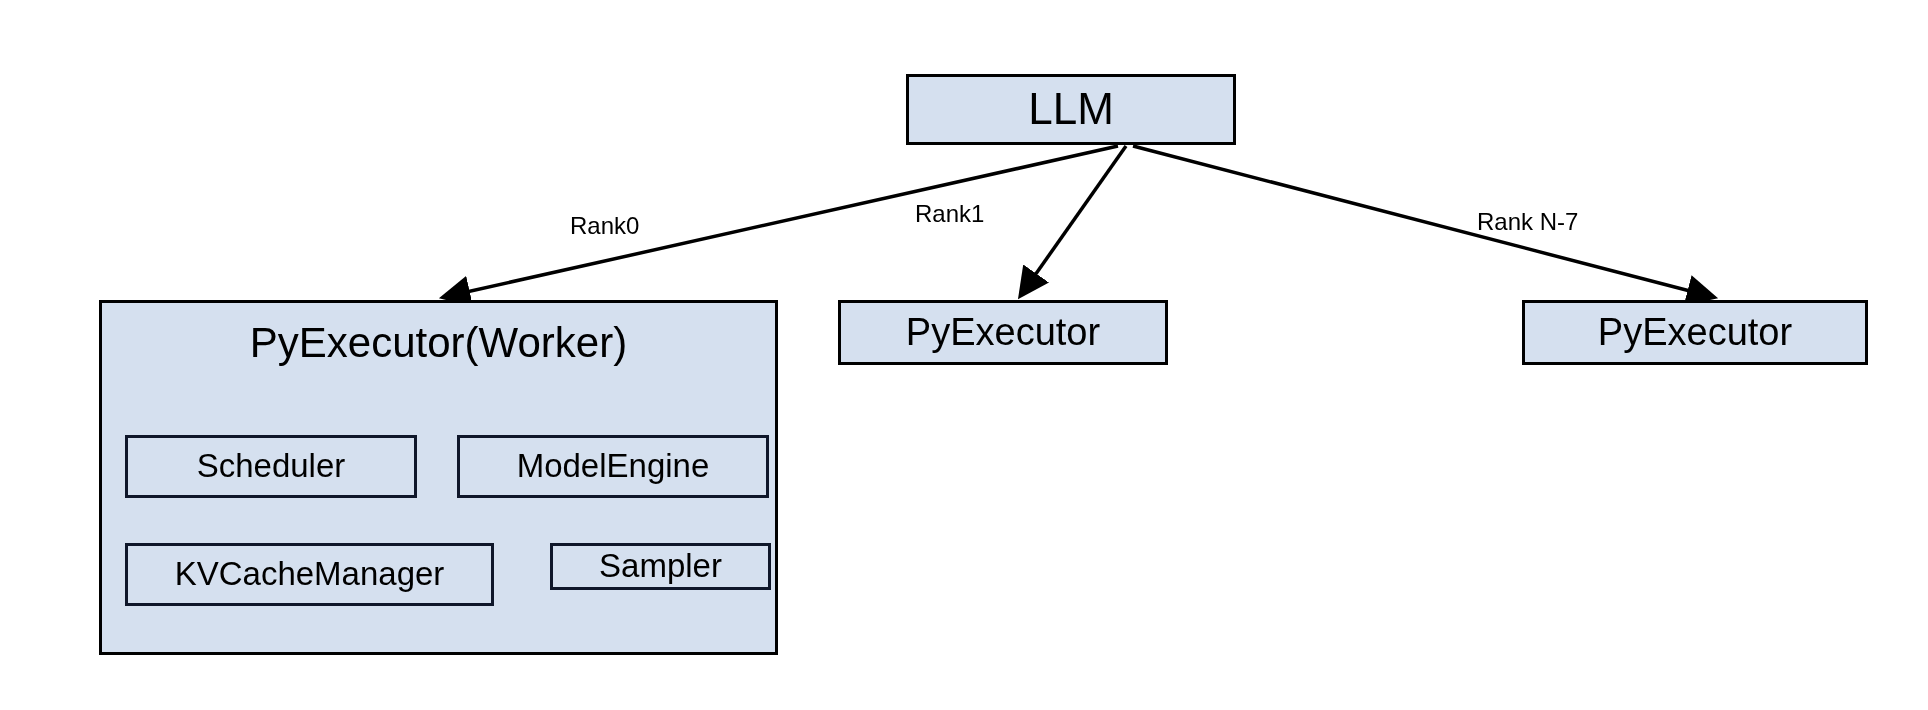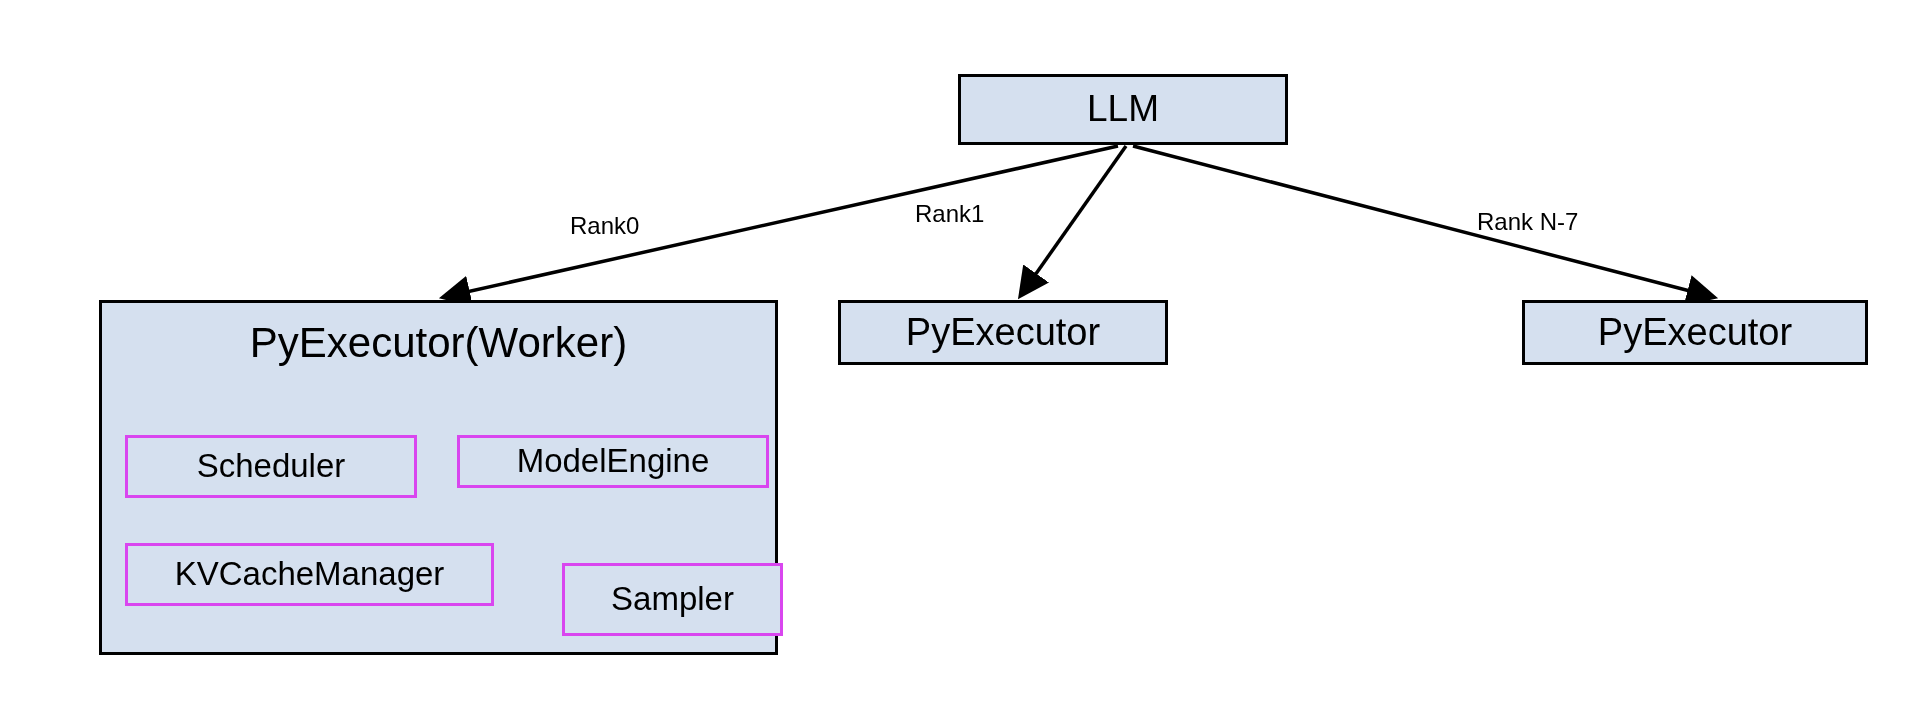--- a/index.html
+++ b/index.html
@@ -33,25 +33,25 @@
     background: #d5e0ef;
     border: 3px solid #000000;
     display: flex;
     align-items: center;
     justify-content: center;
     color: #000000;
     line-height: 1.05;
     white-space: nowrap;
   }
   .node-llm {
-    left: 958px;
+    left: 906px;
     top: 74px;
     width: 330px;
     height: 71px;
-    font-size: 37px;
+    font-size: 44px;
   }
   .node-worker {
     left: 99px;
     top: 300px;
     width: 679px;
     height: 355px;
     display: block;
     padding: 12px;
   }
   .worker-title {
@@ -61,32 +61,32 @@
     width: 100%;
     text-align: center;
     font-size: 42px;
     color: #000000;
     white-space: nowrap;
   }
   .node-sub {
     position: absolute;
     box-sizing: border-box;
     background: #d5e0ef;
-    border: 3px solid #d946ef;
+    border: 3px solid #0f172a;
     display: flex;
     align-items: center;
     justify-content: center;
     font-size: 33px;
     color: #000000;
     white-space: nowrap;
   }
   .sub-scheduler   { left: 23px;  top: 132px; width: 292px; height: 63px; }
-  .sub-modelengine { left: 355px; top: 132px; width: 312px; height: 53px; }
+  .sub-modelengine { left: 355px; top: 132px; width: 312px; height: 63px; }
   .sub-kvcache     { left: 23px;  top: 240px; width: 369px; height: 63px; }
-  .sub-sampler     { left: 460px; top: 240px; width: 221px; height: 73px; margin-top: 20px; }
+  .sub-sampler     { left: 448px; top: 240px; width: 221px; height: 47px; }
   .node-exec-mid {
     left: 838px;
     top: 300px;
     width: 330px;
     height: 65px;
     font-size: 38px;
   }
   .node-exec-right {
     left: 1522px;
     top: 300px;

